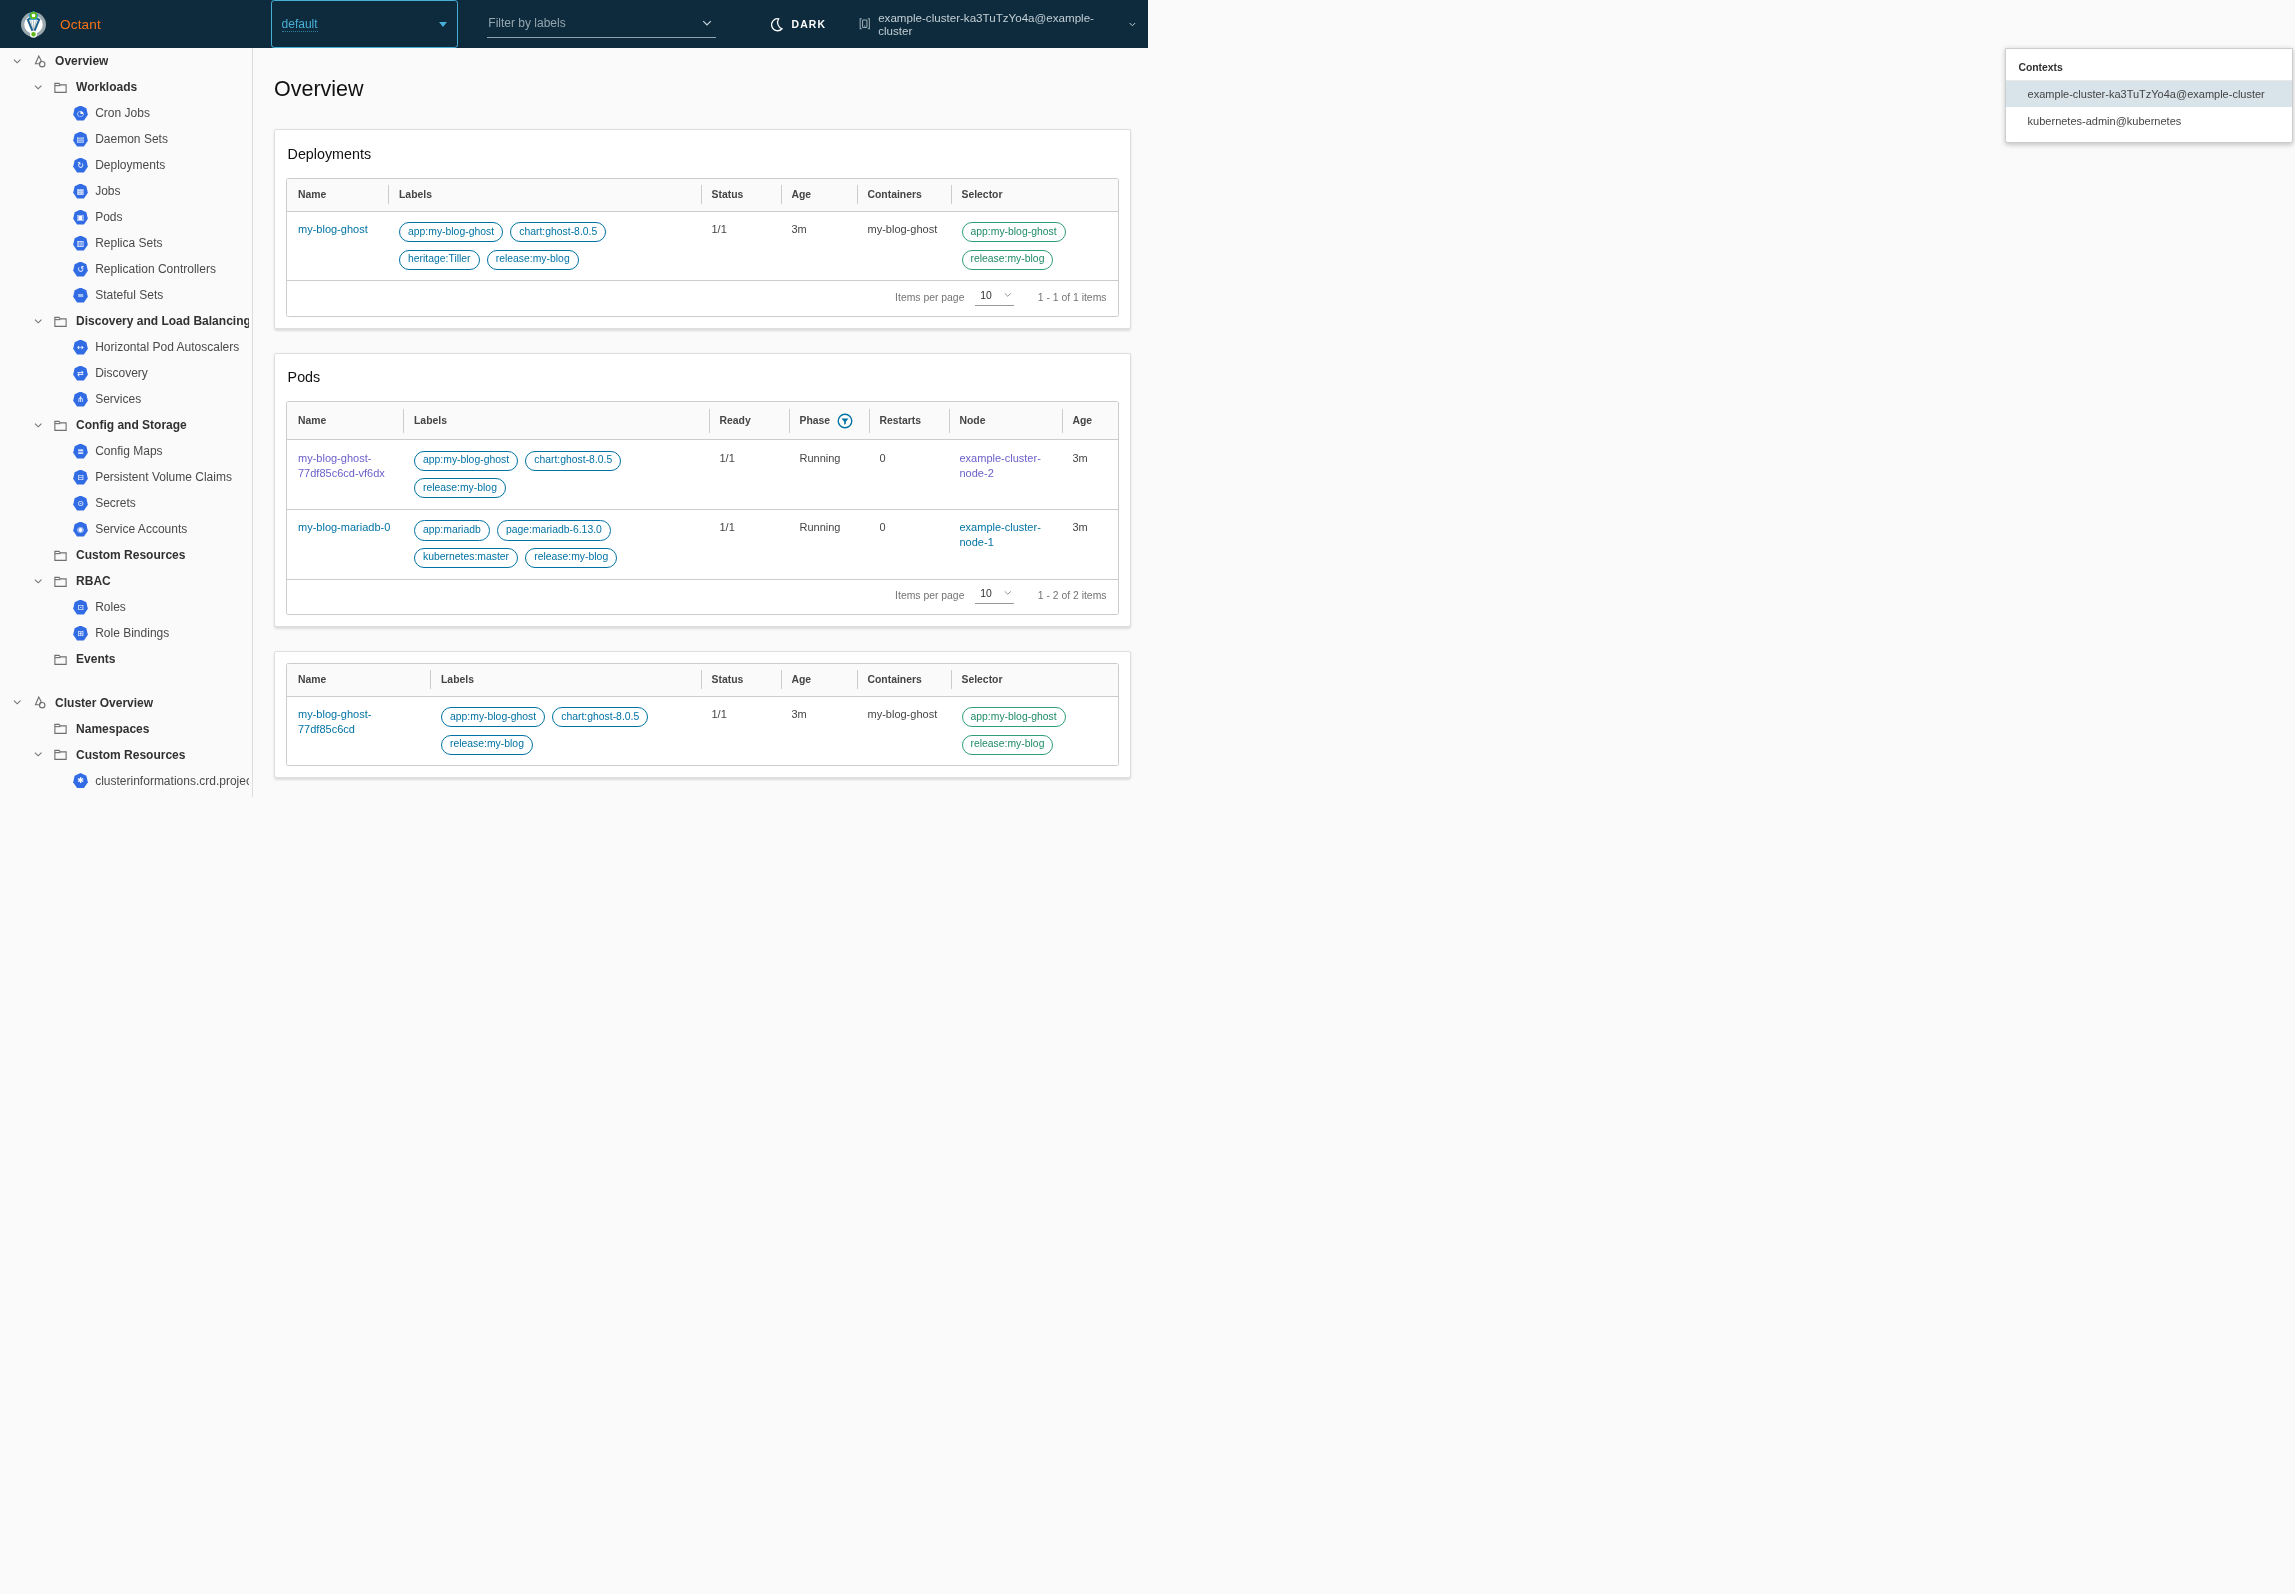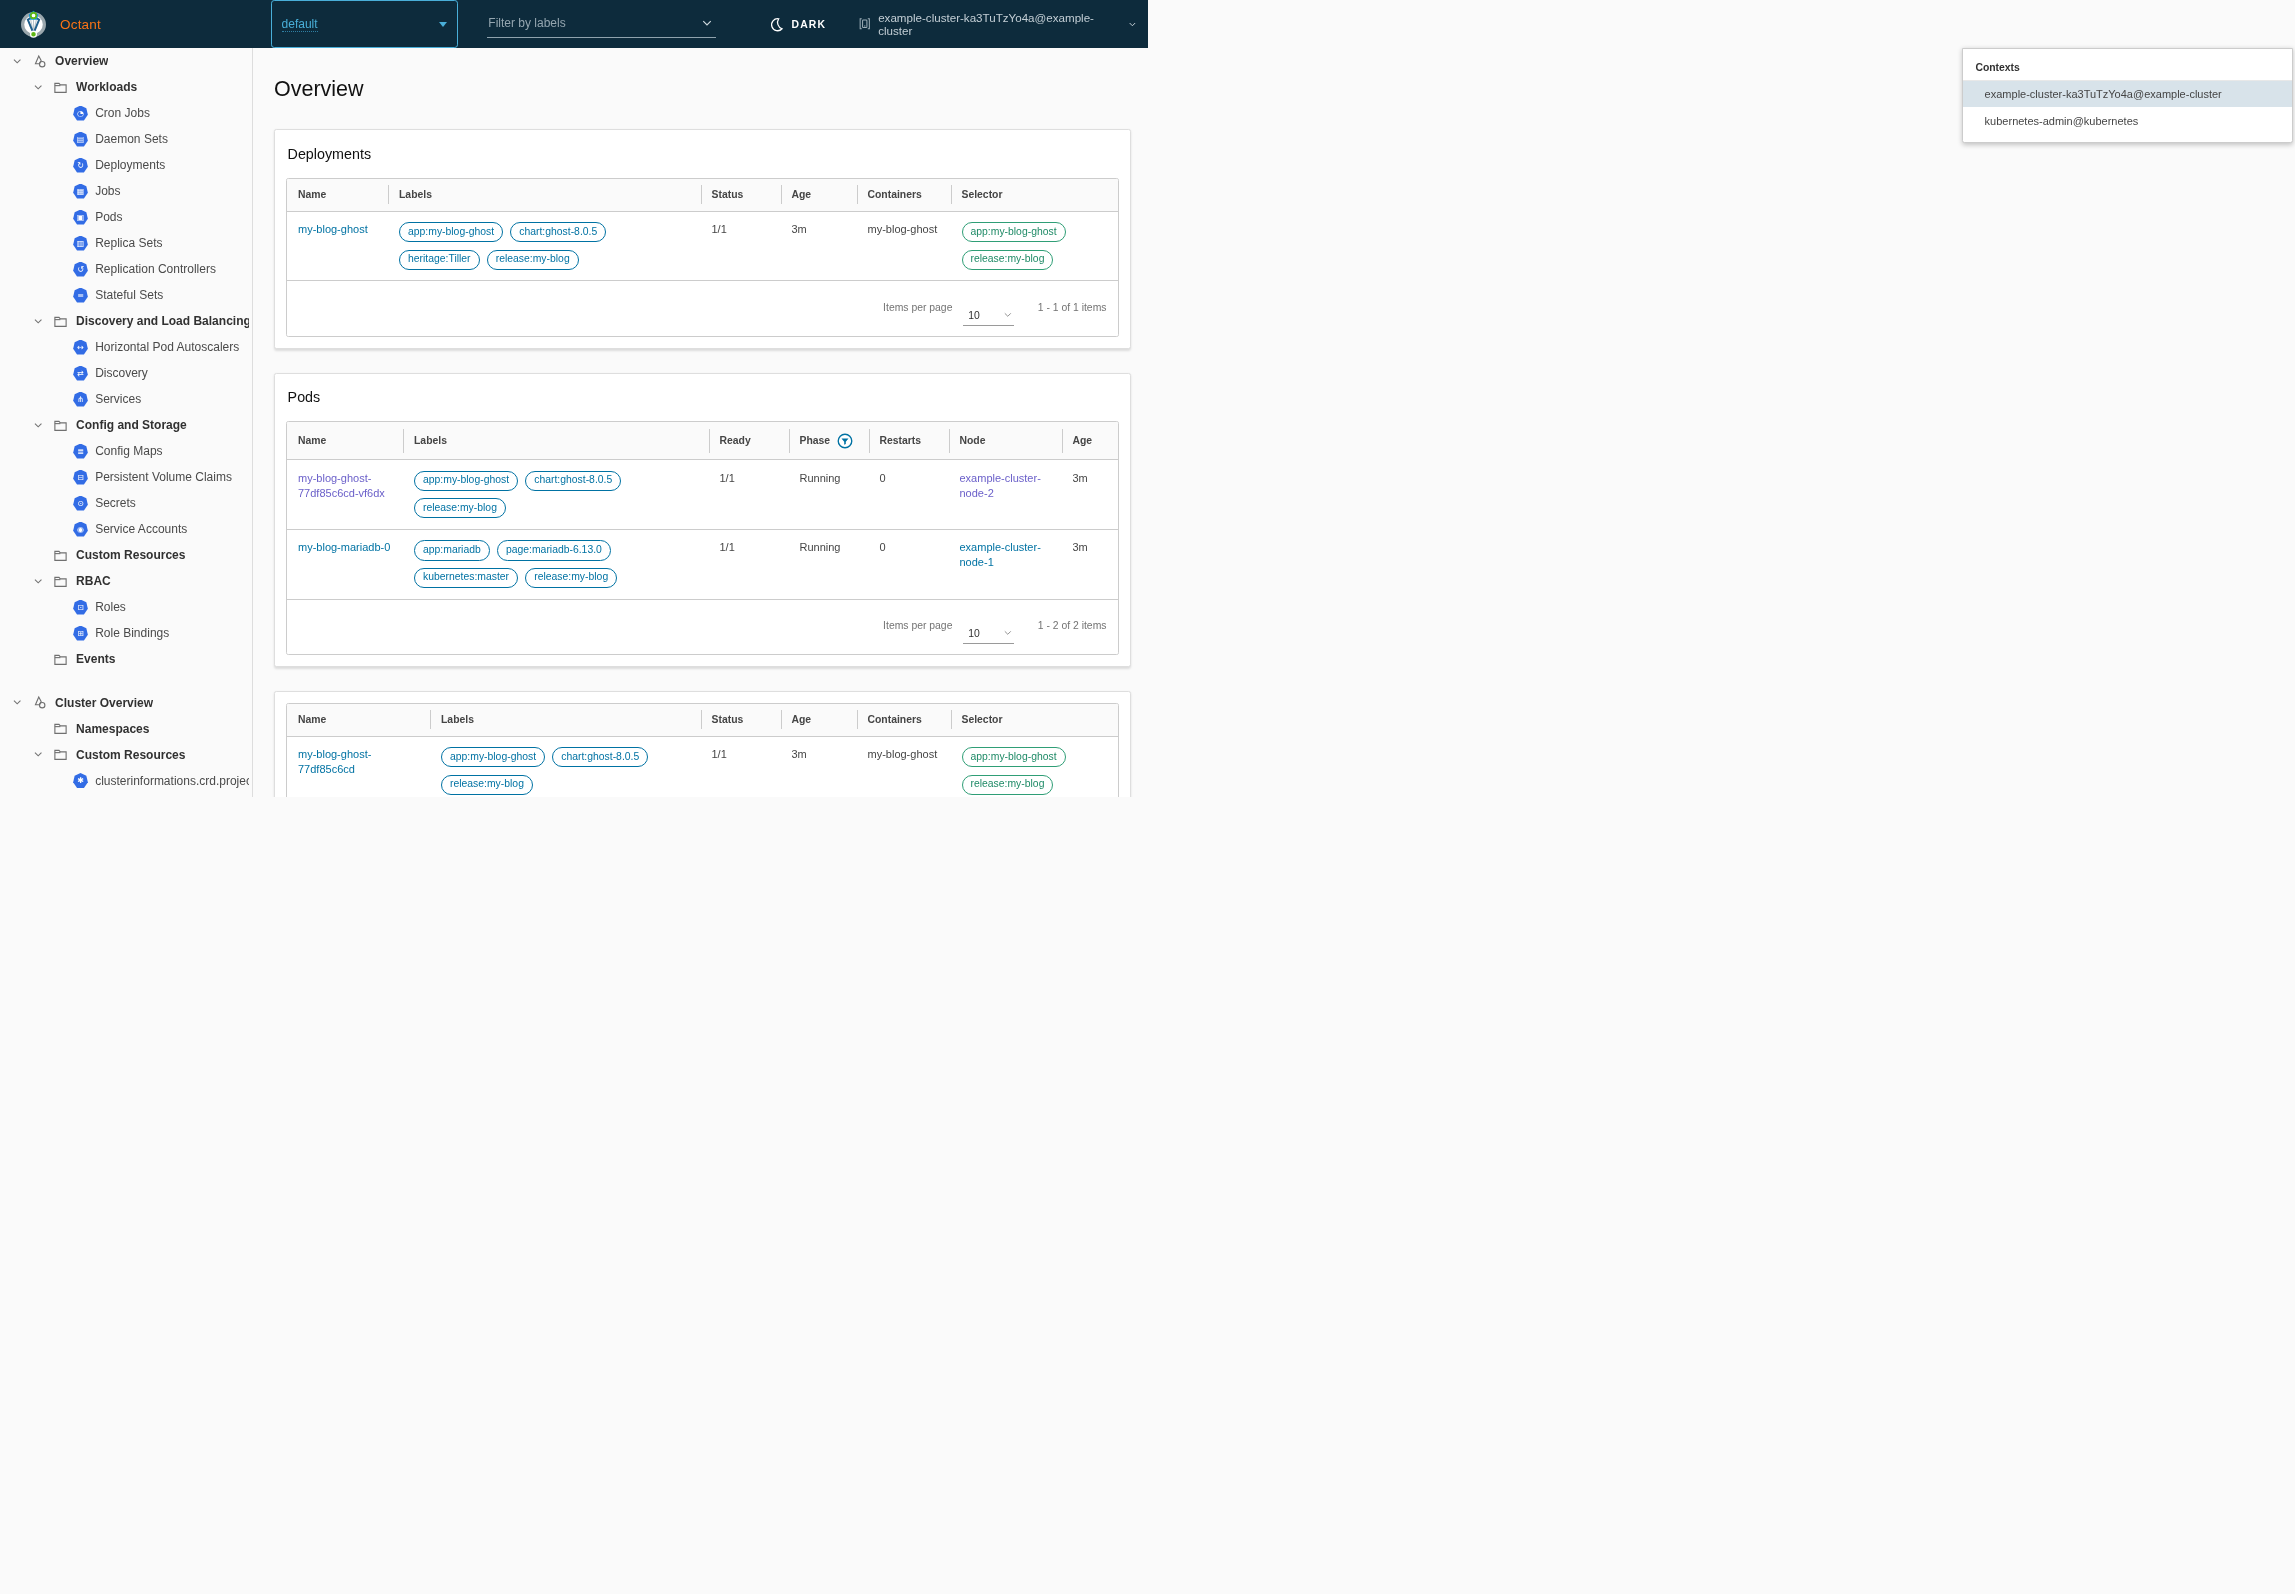--- a/index.html
+++ b/index.html
@@ -19,21 +19,21 @@
   .filter-box .f-chev { margin-left:auto; display:inline-flex; }
   .theme-toggle { margin-left:53px; display:flex; align-items:center; background:none; border:none; cursor:pointer; }
   .theme-toggle .moon { display:inline-flex; margin-right:7.2px; }
   .theme-toggle .t-label { color:#fff; font-size:10.4px; font-weight:bold; letter-spacing:1.2px; }
   .context-trigger { margin-left:32px; display:flex; align-items:center; cursor:pointer; color:#c3ced5; }
   .context-trigger .ctx-icon { display:inline-flex; margin-right:6.4px; }
   .context-trigger .ctx-label { font-size:11.6px; }
   .context-trigger .ctx-chev { display:inline-flex; margin-left:5.6px; }
 
   
-  .context-menu { position:absolute; top:48px; right:2.4px; width:331px; background:#fff; border:0.8px solid #ccc; border-radius:0 0 2.4px 2.4px; box-shadow:0 1.6px 4.8px rgba(0,0,0,.22); z-index:30; padding:6.4px 0 8px; }
+  .context-menu { position:absolute; top:48px; right:2.4px; width:288px; background:#fff; border:0.8px solid #ccc; border-radius:0 0 2.4px 2.4px; box-shadow:0 1.6px 4.8px rgba(0,0,0,.22); z-index:30; padding:6.4px 0 8px; }
   .cm-title { font-size:10.4px; font-weight:bold; color:#313131; padding:6.4px 12.8px 7.2px; border-bottom:0.8px solid #e8e8e8; }
   .cm-item { font-size:11px; color:#454545; padding:7.2px 11px 7.2px 22px; white-space:nowrap; overflow:hidden; text-overflow:ellipsis; cursor:pointer; }
   .cm-item[data-selected="true"] { background:#d8e3ea; }
 
   
   .body-wrap { display:flex; height:749px; }
   .sidebar { width:253px; background:#fafafa; border-right:0.8px solid #ddd; overflow:hidden; flex:0 0 auto; }
   .main { flex:1; background:#fafafa; padding:29px 17.5px 0 21px; overflow:hidden; }
 
   
@@ -65,21 +65,21 @@
   .dg-row .cell { padding:10.4px 11px; font-size:11px; color:#454545; line-height:1.38; }
   .grid-d { display:grid; grid-template-columns:101px 1fr 80px 76px 94px 167px; }
   .grid-p { display:grid; grid-template-columns:116px 1fr 80px 80px 80px 113px 56px; }
   .grid-r { display:grid; grid-template-columns:143px 1fr 80px 76px 94px 167px; }
   a.cell-link { color:#0072a3; text-decoration:none; word-break:break-word; }
   a.cell-link[data-variant="visited"] { color:#6a5fc9; }
   .badges { display:flex; flex-wrap:wrap; gap:7.2px; }
   .badge { display:inline-block; border:1.6px solid #0072a3; color:#0072a3; border-radius:10.4px; padding:1.6px 8px 2.4px; font-size:10.4px; white-space:nowrap; cursor:pointer; background:#fff; }
   .badge.green { border-color:#2f9e76; color:#1e8a66; }
   .dg-foot { border-top:1.6px solid #ccc; background:#fff; display:flex; justify-content:flex-end; align-items:center; gap:11px; padding:7.2px 11px 9.6px; font-size:10.4px; color:#737373; }
-  .pp-select { display:inline-flex; gap:23px; border-bottom:0.8px solid #9a9a9a; padding:1.6px 1.6px 4px 4.8px; cursor:pointer; color:#313131;margin-top:20px; }
+  .pp-select { display:inline-flex; gap:11px; border-bottom:0.8px solid #9a9a9a; padding:1.6px 1.6px 4px 4.8px; cursor:pointer; color:#313131; }
   .range { margin-left:12.8px; }
   .filter-icon { display:inline-flex; cursor:pointer; }
 </style>
 </head>
 <body>
 
 <header class="header">
   <div class="brand">
     <span class="logo">
       <svg viewBox="0 0 36 36" width="29" height="29">

